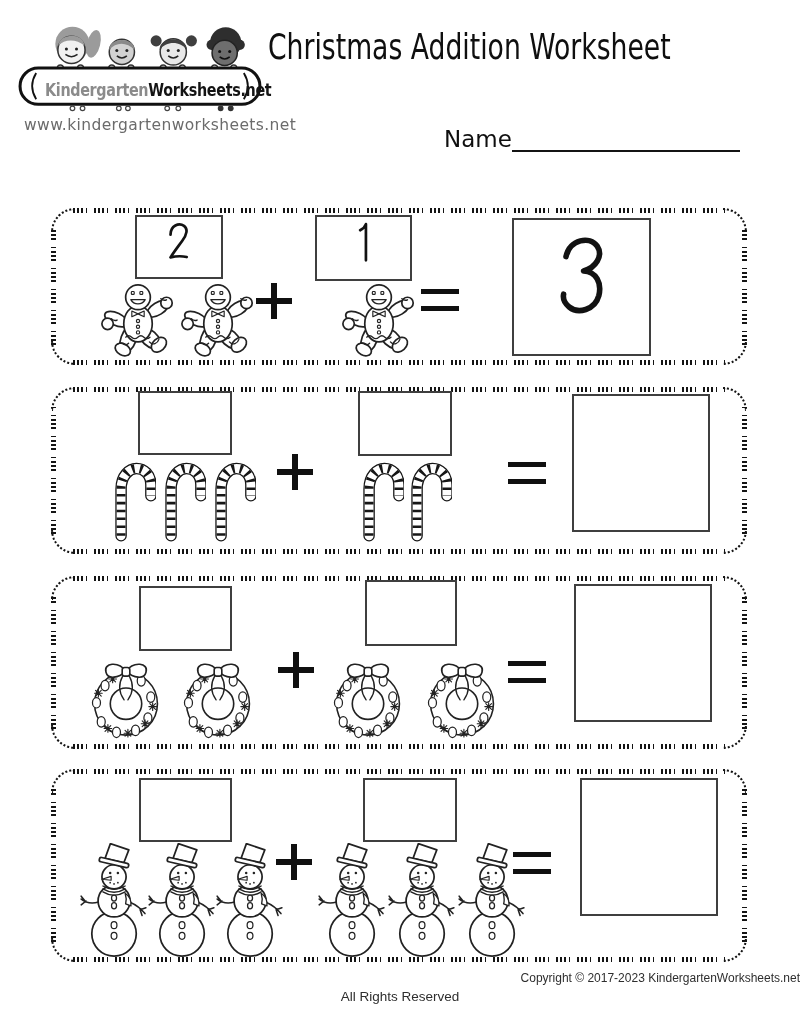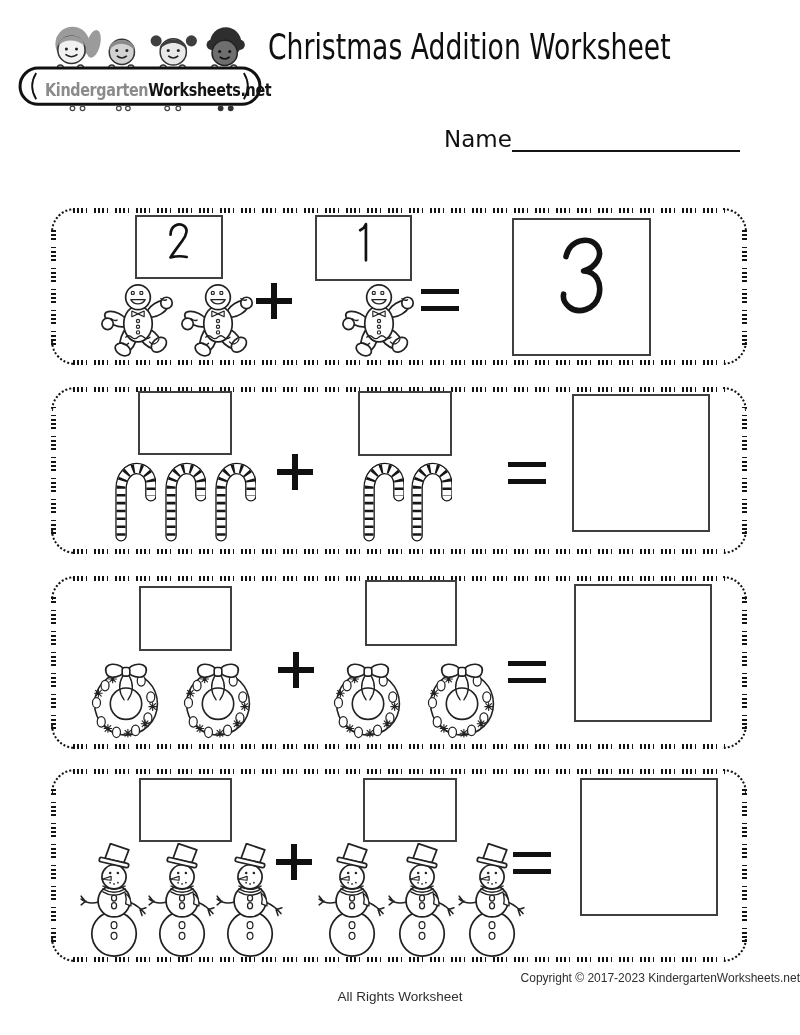--- a/index.html
+++ b/index.html
@@ -215,20 +215,21 @@
       <circle cx="68" cy="96" r="2.3" fill="#fff" stroke="#444" stroke-width="1.2"></circle>
       <circle cx="104" cy="96" r="2.3" fill="#fff" stroke="#444" stroke-width="1.2"></circle>
       <circle cx="113" cy="96" r="2.3" fill="#fff" stroke="#444" stroke-width="1.2"></circle>
       <circle cx="152" cy="96" r="2.3" fill="#fff" stroke="#444" stroke-width="1.2"></circle>
       <circle cx="163" cy="96" r="2.3" fill="#fff" stroke="#444" stroke-width="1.2"></circle>
       <circle cx="205" cy="96" r="2.3" fill="#333" stroke="#333" stroke-width="1.2"></circle>
       <circle cx="215" cy="96" r="2.3" fill="#333" stroke="#333" stroke-width="1.2"></circle>
     </svg>
     <div class="brand-text"><span class="brand-gray">Kindergarten</span><span class="brand-dark">Worksheets.net</span></div>
   </div>
+  <div class="website">www.kindergartenworksheets.net</div>
 
   <div class="title">Christmas Addition Worksheet</div>
 
   <div class="name-row">
     <span>Name</span><span class="name-line"></span>
   </div>
 
 
   <section class="panel" id="panel-0" style="top:203px;height:167px">
     <div class="stitch h top"></div>
@@ -370,15 +371,15 @@
         <svg width="74" height="116" style="left:340px;top:79px">
           <use href="#sym-snowman" width="74" height="116"></use>
         </svg>
         <svg width="74" height="116" style="left:410px;top:79px">
           <use href="#sym-snowman" width="74" height="116"></use>
         </svg>
       </div>
   </section>
 
   <div class="footer l1">Copyright © 2017-2023 KindergartenWorksheets.net</div>
-  <div class="footer l2">All Rights Worksheet</div>
+  <div class="footer l2">All Rights Reserved</div>
 
 </div>
 
 </body></html>

